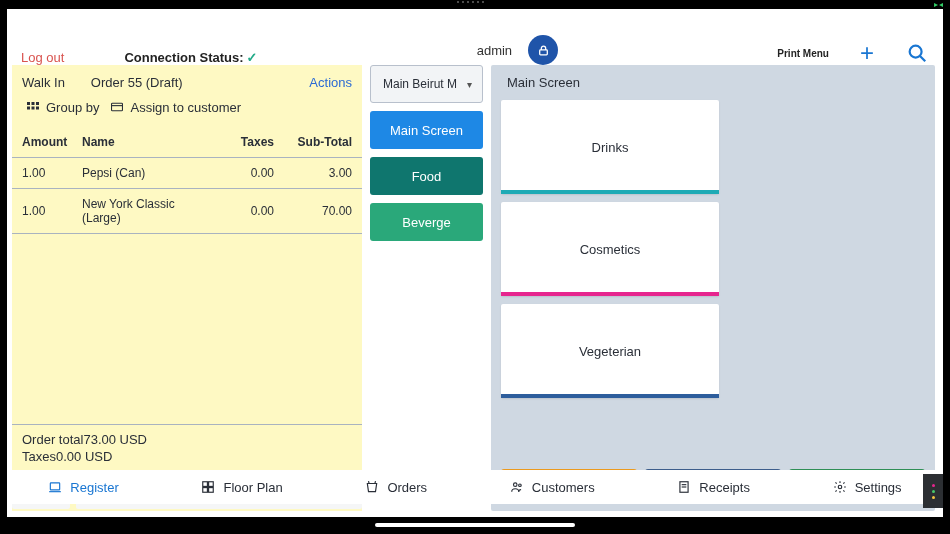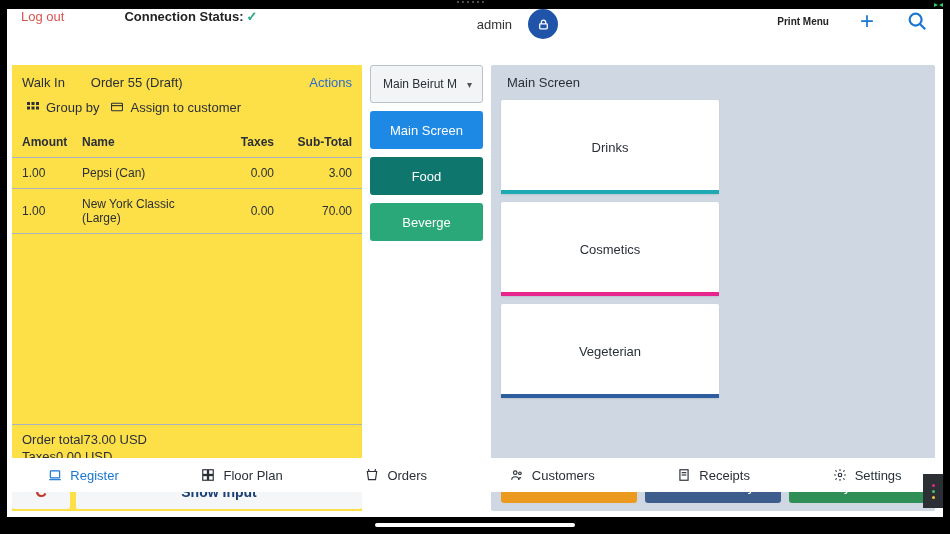--- a/index.html
+++ b/index.html
@@ -1,36 +1,36 @@
 <!DOCTYPE html>
 <html><head>
   <meta charset="utf-8">
   <style>
     * { box-sizing: border-box; margin: 0; padding: 0; font-family: Arial, sans-serif; }
     body { width: 950px; height: 534px; background: #000; overflow: hidden; position: relative; }
     .topbar { height: 9px; background: #000; display: flex; justify-content: flex-end; align-items: center; padding-right: 6px; }
     .topbar .ind { color: #3c6; font-size: 8px; letter-spacing: 1px; }
     .window { background: #fff; position: absolute; top: 9px; left: 7px; right: 7px; bottom: 17px; display: flex; flex-direction: column; }
-    .header { height: 56px; display: flex; align-items: flex-start; padding: 0 14px; justify-content: space-between; }
+    .header { height: 56px; display: flex; align-items: flex-end; padding: 0 14px; justify-content: space-between; }
     .header-left { display: flex; align-items: center; gap: 60px; }
     .logout { color: #d9534f; font-size: 13px; cursor: pointer; }
     .conn { font-size: 13px; color: #222; font-weight: 600; }
     .check { color: #2a8; margin-left: 3px; }
     .header-mid { display: flex; align-items: center; gap: 16px; }
     .admin-label { font-size: 13px; color: #333; }
     .lock-circle { width: 30px; height: 30px; border-radius: 50%; background: #1f54a9; display: flex; align-items: center; justify-content: center; color: #fff; }
     .header-right { display: flex; align-items: center; gap: 26px; }
     .print { font-size: 10px; color: #222; font-weight: 600; cursor: pointer; }
     .icon-btn { width: 24px; height: 24px; display: flex; align-items: center; justify-content: center; cursor: pointer; }
     .plus { color: #1976d2; font-size: 24px; font-weight: 400; }
     .search svg { stroke: #1976d2; }
 
     .content { flex: 1; display: flex; gap: 8px; padding: 0 8px 6px 0; }
 
-    .order-panel { width: 350px; background: #fde047; margin-left: 5px; position: relative; display: flex; flex-direction: column; }
+    .order-panel { width: 350px; background: #fef9c3; margin-left: 5px; position: relative; display: flex; flex-direction: column; }
     .order-head { display: flex; align-items: center; padding: 10px 10px 6px; justify-content: space-between; }
     .order-head .left { display: flex; gap: 26px; font-size: 13px; color: #2a2f38; }
     .actions-link { color: #2a6ad4; font-size: 13px; cursor: pointer; }
     .order-tools { display: flex; gap: 12px; padding: 4px 15px 12px; font-size: 13px; color: #2a2f38; }
     .tool { display: flex; align-items: center; gap: 7px; cursor: pointer; }
     .tool-icon { width: 12px; height: 12px; display: inline-flex; }
 
     .order-table { flex: 1; overflow: hidden; }
     .thead, .trow { display: grid; grid-template-columns: 60px 1fr 68px 78px; align-items: center; padding: 8px 10px; border-bottom: 1px solid #a9b3c0; font-size: 12px; color: #2a2f38; }
     .thead { font-weight: 600; }
@@ -62,21 +62,21 @@
     .cosmetics .stripe { background: #e91e8c cosmeticsStripe; background: #e91e8c; }
     .cosmetics .stripe { background: #e6258e; }
     .veget .stripe { background: #2d5d9c; }
 
     .right-actions { margin-top: auto; display: flex; gap: 8px; }
     .act-btn { flex: 1; height: 34px; display: flex; align-items: center; justify-content: center; font-size: 13px; color: #fff; border-radius: 3px; cursor: pointer; }
     .kitchen { background: #eb9a1f; color: #1c1c1c; }
     .ready { background: #3d5e8c; }
     .payments { background: #2f8f56; }
 
-    .footer { height: 34px; background: #fff; display: flex; align-items: center; justify-content: space-around; font-size: 13px; color: #2a2f38; position: absolute; bottom: 42px; left: 7px; right: 7px; }
+    .footer { height: 34px; background: #fff; display: flex; align-items: center; justify-content: space-around; font-size: 13px; color: #2a2f38; position: absolute; bottom: 30px; left: 7px; right: 7px; }
     .foot-item { display: flex; align-items: center; gap: 8px; cursor: pointer; }
     .foot-item.active { color: #1976d2; }
     .foot-ico { width: 14px; height: 14px; display: inline-flex; align-items: center; justify-content: center; }
 
     .side-dots { position: absolute; right: 7px; bottom: 26px; width: 20px; height: 34px; background: #2c2f33; display: flex; flex-direction: column; align-items: center; justify-content: center; gap: 3px; }
     .side-dots .d1 { width: 3px; height: 3px; background: #e6258e; border-radius: 50%; }
     .side-dots .d2 { width: 3px; height: 3px; background: #47c96b; border-radius: 50%; }
     .side-dots .d3 { width: 3px; height: 3px; background: #f5c542; border-radius: 50%; }
 
     .pill { position: absolute; bottom: 7px; left: 50%; transform: translateX(-50%); width: 200px; height: 4px; background: #fff; border-radius: 3px; }

